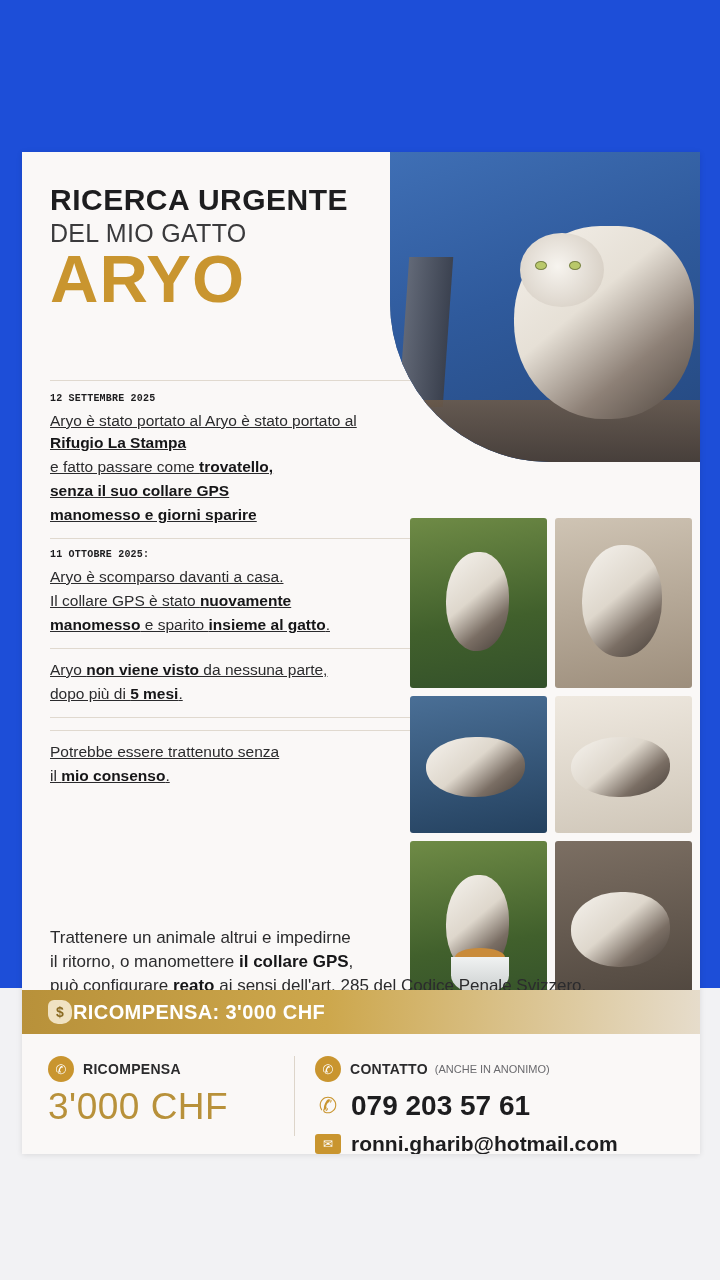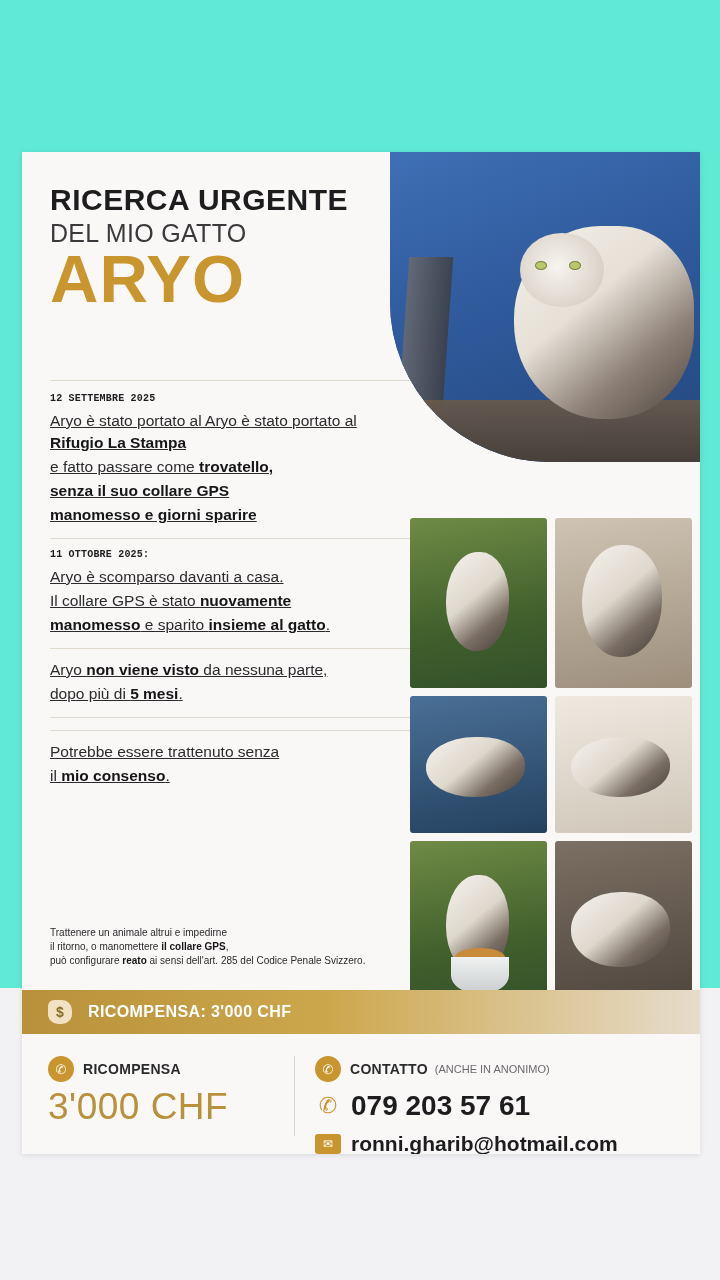--- a/index.html
+++ b/index.html
@@ -8,21 +8,21 @@
     background: #f2f2f4;
     width: 720px;
     height: 1280px;
     font-family: "Liberation Sans", sans-serif;
     overflow: hidden;
   }
   #page {
     position: relative;
     width: 720px;
     height: 988px;
-    background: #5eead4;
+    background: #1d4ed8;
   }
   .poster {
     position: absolute;
     left: 22px;
     top: 152px;
     width: 678px;
     height: 1002px;
     background: #faf8f7;
     box-shadow: 0 1px 6px rgba(0,0,0,0.10);
     overflow: hidden;
@@ -195,45 +195,45 @@
     width: 36%; height: 11%;
     border-radius: 50%;
     background: #c98b3a;
   }
 
   .legal {
     position: absolute;
     left: 28px;
     right: 20px;
     top: 556px;
-    font-size: 10px;
+    font-size: 17px;
     line-height: 1.4;
     color: #2b2b2d;
   }
   .legal b { font-weight: bold; color: #161618; }
 
   
   .reward-bar {
     position: absolute;
     left: 0;
     top: 838px;
     width: 678px;
     height: 44px;
     background: linear-gradient(90deg, #b8913a 0%, #cda74c 45%, #e6dccb 100%);
     display: flex;
     align-items: center;
     padding-left: 26px;
     box-sizing: border-box;
   }
   .reward-bar .txt {
-    font-size: 16px;
+    font-size: 20px;
     font-weight: bold;
     color: #ffffff;
     letter-spacing: .4px;
-    margin-left: 16px;
+    margin-left: 1px;
   }
   .moneybag {
     width: 24px; height: 24px;
     border-radius: 6px 10px 10px 10px;
     background: #f0e2c2;
     color: #8a6a21;
     font-size: 14px;
     font-weight: bold;
     display: flex; align-items: center; justify-content: center;
   }

